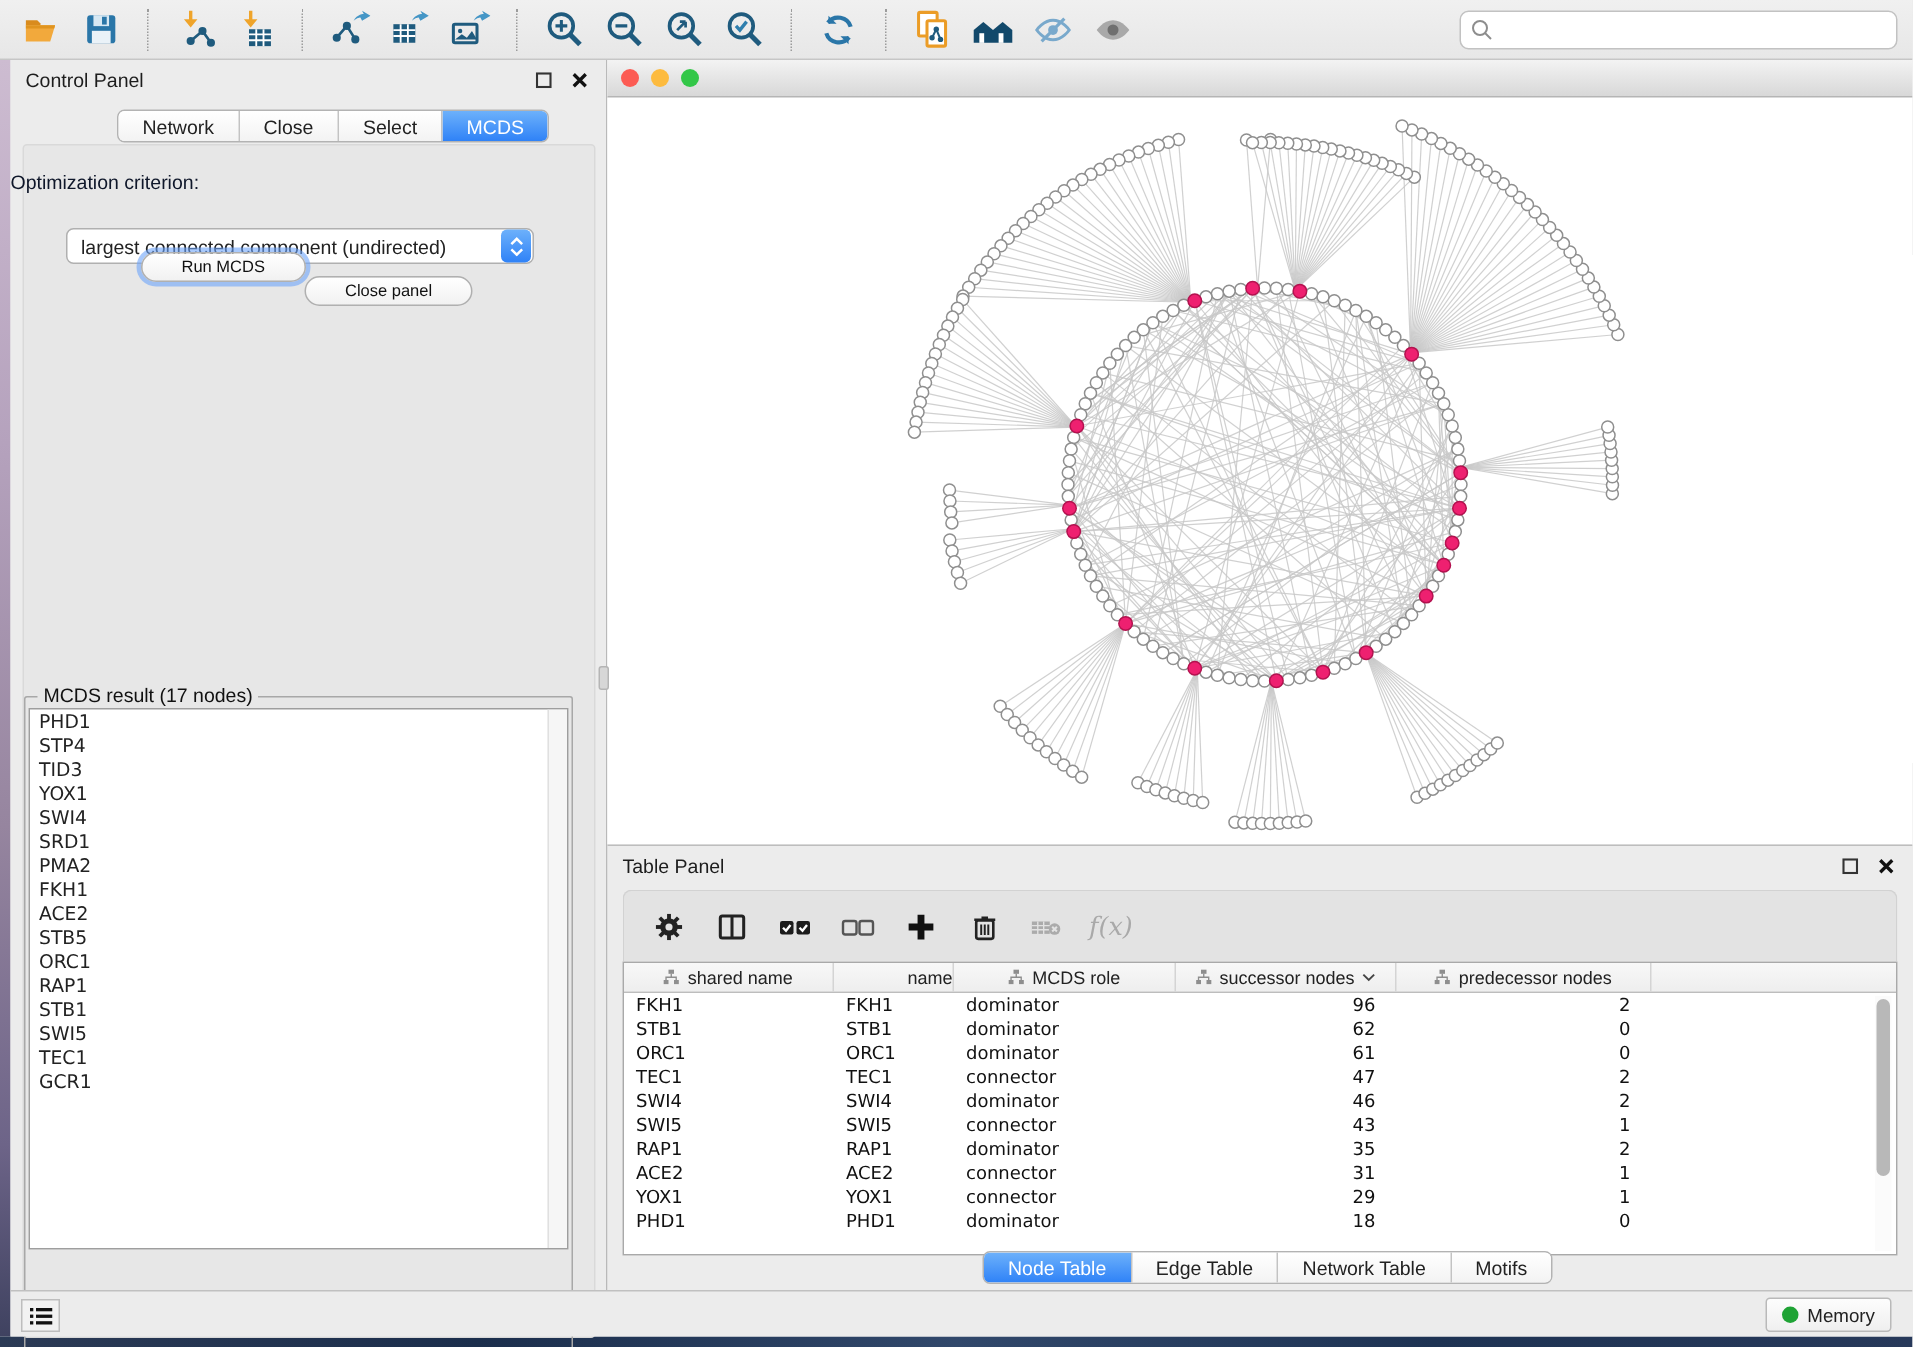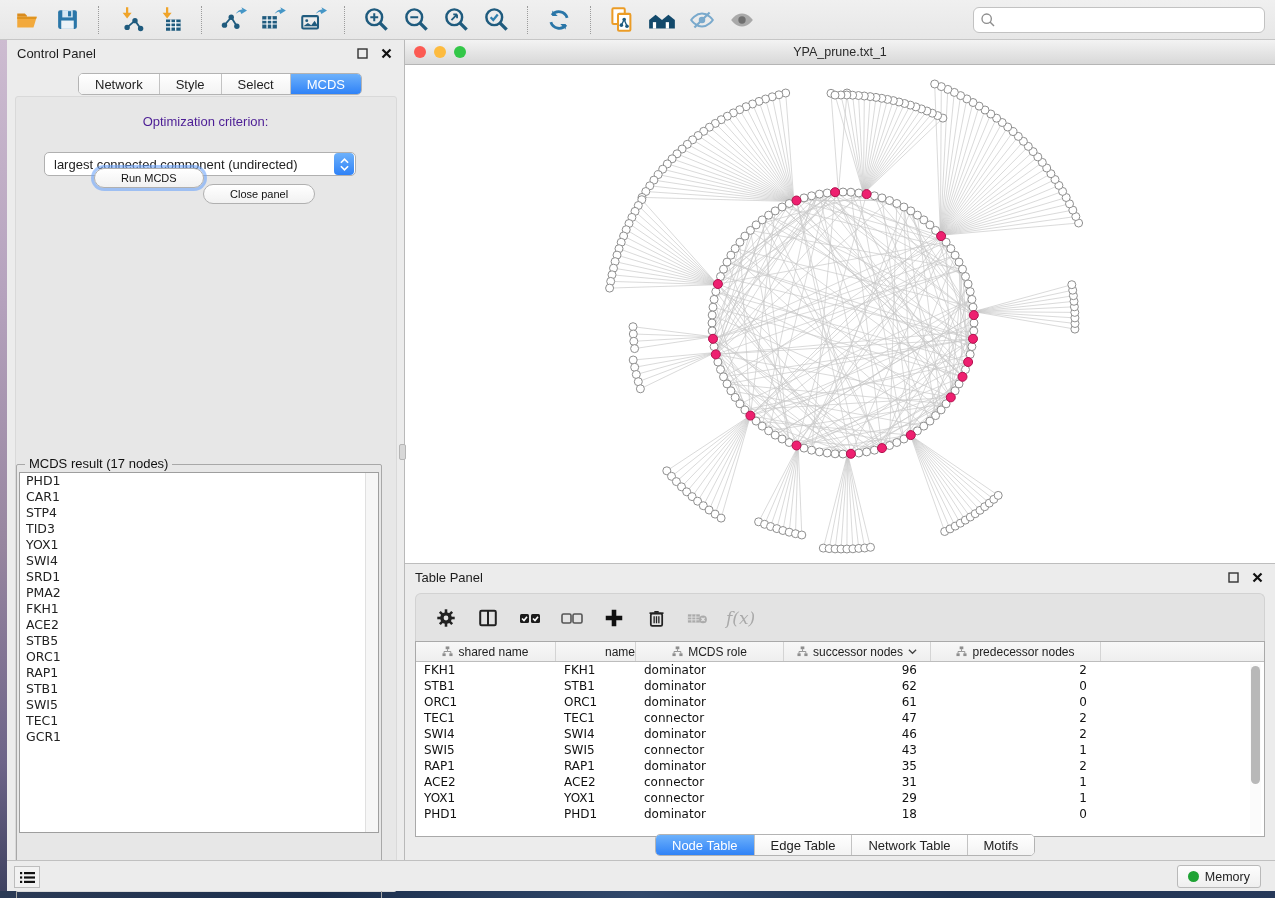--- a/index.html
+++ b/index.html
@@ -34,21 +34,21 @@
     background:#e7e7e7; border:1px solid #d9d9d9; border-radius:3px; }
 
   .segmented { position:absolute; display:flex; background:#fff; border:1px solid #b3b3b3;
     border-radius:5px; overflow:hidden; height:22px; z-index:5; }
   .segmented .seg { padding:0 16px; display:flex; align-items:center; font-size:13px; color:#222;
     border-left:1px solid #c3c3c3; background:linear-gradient(#ffffff,#f3f3f3); white-space:nowrap; }
   .segmented .seg:first-child { border-left:none; }
   .segmented .seg.active { background:linear-gradient(#6db1fb,#2f82f7); color:#fff; }
   #cp-tabs { left:71px; top:33px; }
 
-  #opt-label { position:absolute; left:0; top:74px; width:100%; text-align:center; font-size:13px; color:#4c1d95; }
+  #opt-label { position:absolute; left:0; top:74px; width:100%; font-size:13px; color:#0f172a; }
   #opt-select { position:absolute; left:37px; top:112px; width:312px; height:24px; background:#fff;
     border:1px solid #b0b0b0; border-radius:5px; display:flex; align-items:center; }
   #opt-select .val { flex:1; padding:0 9px; font-size:13px; white-space:nowrap; overflow:hidden; }
   #opt-select .cap { width:20px; height:22px; border-radius:4px; background:linear-gradient(#6db1fb,#2f82f7);
     margin-right:1px; display:flex; flex-direction:column; align-items:center; justify-content:center; gap:1px; }
   .btn { background:linear-gradient(#ffffff,#f1f1f1); border:1px solid #b0b0b0; border-radius:10px;
     font-size:11px; padding:3px 26px; color:#111; }
   #run-btn { position:absolute; left:87px; top:128px; box-shadow:0 0 0 3px rgba(110,165,250,.6); }
   #close-btn { position:absolute; left:196px; top:144px; }
 
@@ -260,21 +260,21 @@
       </span>
       <span class="mini-btn">
         <svg width="11" height="11" viewBox="0 0 11 11">
             <path d="M1.5 1.5l8 8m0-8l-8 8" stroke="#111" stroke-width="2.2"></path>
           </svg>
       </span>
     </div>
     <div id="cp-inner"></div>
     <div class="segmented" id="cp-tabs">
         <div class="seg">Network</div>
-        <div class="seg">Style</div>
+        <div class="seg">Close</div>
         <div class="seg">Select</div>
         <div class="seg active">MCDS</div>
       </div>
     <div id="opt-label">Optimization criterion:</div>
     <div id="opt-select">
       <span class="val">largest connected component (undirected)</span>
       <span class="cap">
         <svg width="9" height="6" viewBox="0 0 10 6">
             <path d="M1 5l4-4 4 4" fill="none" stroke="#fff" stroke-width="1.8"></path>
           </svg>
@@ -283,21 +283,20 @@
           </svg>
       </span>
     </div>
     <button class="btn" id="run-btn">Run MCDS</button>
     <button class="btn" id="close-btn">Close panel</button>
 
     <div id="mcds-fieldset">
       <span id="mcds-legend">MCDS result (17 nodes)</span>
       <div id="mcds-list">
         <div class="mcds-item">PHD1</div>
-          <div class="mcds-item">CAR1</div>
           <div class="mcds-item">STP4</div>
           <div class="mcds-item">TID3</div>
           <div class="mcds-item">YOX1</div>
           <div class="mcds-item">SWI4</div>
           <div class="mcds-item">SRD1</div>
           <div class="mcds-item">PMA2</div>
           <div class="mcds-item">FKH1</div>
           <div class="mcds-item">ACE2</div>
           <div class="mcds-item">STB5</div>
           <div class="mcds-item">ORC1</div>
@@ -310,21 +309,20 @@
       </div>
     </div>
   </div>
   <div id="cp-splitter"></div>
 
   <div id="net-frame">
     <div id="net-titlebar">
       <span class="light" id="tl-red" style="background: rgb(252, 91, 83);"></span>
       <span class="light" id="tl-yellow" style="background: rgb(253, 187, 63);"></span>
       <span class="light" id="tl-green" style="background: rgb(51, 199, 72);"></span>
-      <span id="net-title">YPA_prune.txt_1</span>
     </div>
     <svg id="graph-canvas" viewBox="0 0 870 498">
         <g stroke="#c8c8c8" stroke-width="0.8" stroke-opacity="0.85">
           <line x1="568.0" y1="273.8" x2="391.5" y2="380.5"></line>
           <line x1="339.9" y1="344.9" x2="309.1" y2="234.4"></line>
           <line x1="505.8" y1="370.1" x2="351.1" y2="356.1"></line>
           <line x1="391.5" y1="380.5" x2="541.1" y2="177.2"></line>
           <line x1="325.9" y1="325.8" x2="518.8" y2="361.1"></line>
           <line x1="563.1" y1="297.0" x2="554.0" y2="197.1"></line>
           <line x1="357.2" y1="361.1" x2="566.9" y2="234.4"></line>

